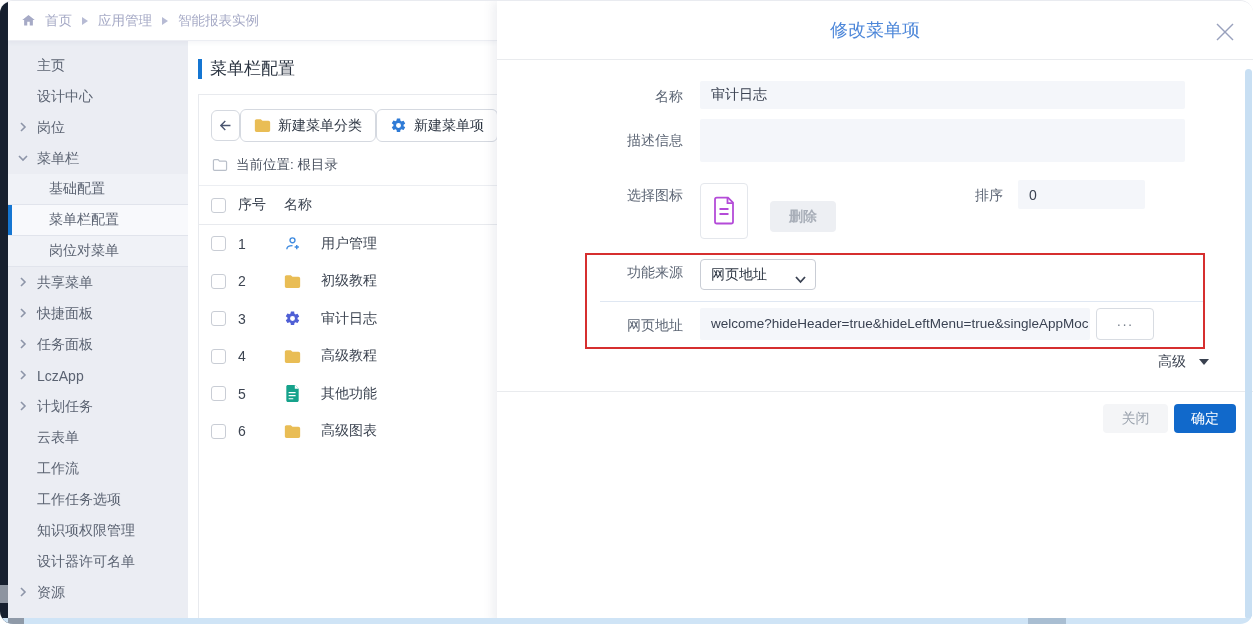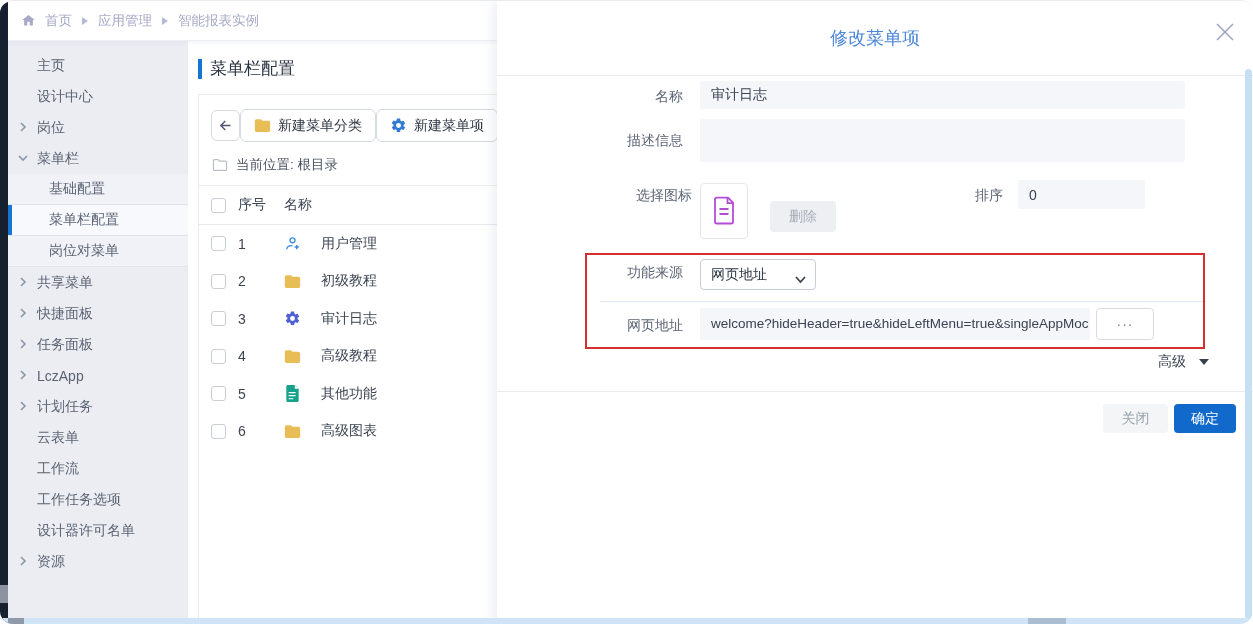--- a/index.html
+++ b/index.html
@@ -42,34 +42,34 @@
   .loc-row { display:flex; align-items:center; gap:8px; padding:4px 12px 11px 13px; font-size:13.5px; color:#4a5260; border-bottom:1px solid #eceef2; }
   .thead { display:flex; align-items:center; padding:10px 12px; font-size:14px; color:#3d4552; border-bottom:1px solid #e8eaee; }
   .cbx { width:15px; height:15px; border:1px solid #c9cdd5; border-radius:3px; background:#fff; flex:0 0 auto; cursor:pointer; }
   .col-no { width:46px; margin-left:12px; }
   .trow { display:flex; align-items:center; padding:0 12px; height:37.5px; font-size:14px; color:#3d4552; }
   .name-cell { display:flex; align-items:center; gap:20px; }
   .row-ico { width:17px; height:17px; flex:0 0 auto; }
 
   
   .modal { position:absolute; left:497px; top:0; width:756px; height:624px; background:#fff; box-shadow:-4px 0 10px rgba(80,90,120,.10); z-index:5; }
-  .modal-header { position:absolute; left:0; top:0; right:0; height:75px; border-bottom:1px solid #e9ebee; display:flex; align-items:center; justify-content:center; }
+  .modal-header { position:absolute; left:0; top:0; right:0; height:59px; border-bottom:1px solid #e9ebee; display:flex; align-items:center; justify-content:center; }
   .modal-title { font-size:18px; color:#4d87d9; }
   .close-x { position:absolute; right:16px; top:19px; width:24px; height:24px; cursor:pointer; }
   .close-x svg { width:24px; height:24px; stroke:#99a1bd; stroke-width:1.4; }
   .flabel { position:absolute; width:186px; text-align:right; font-size:14px; color:#5d6675; }
   .finput { position:absolute; background:#f4f6fa; border:none; border-radius:2px; font-size:14px; color:#3a4252; font-family:inherit; padding:0 11px; outline:none; }
   .lbl-name { left:0; top:87px; }
   .inp-name { left:203px; top:80px; width:485px; height:28px; }
   .lbl-desc { left:0; top:131px; }
   .inp-desc { left:203px; top:118px; width:485px; height:43px; resize:none; padding-top:6px; }
-  .lbl-icon { left:9px; top:186px; }
+  .lbl-icon { left:0; top:186px; }
   .icon-box { position:absolute; left:203px; top:182px; width:48px; height:56px; background:#fff; border:1px solid #e4e7ec; border-radius:4px; display:flex; align-items:center; justify-content:center; cursor:pointer; }
   .icon-box svg { width:26px; height:30px; stroke:#b44bd8; stroke-width:1.8; fill:none; }
-  .btn-del { position:absolute; left:273px; top:200px; width:66px; height:31px; background:#edeff3; border:none; border-radius:4px; font-size:14px; color:#a8aeb8; cursor:pointer; font-family:inherit; }
+  .btn-del { position:absolute; left:273px; top:200px; width:66px; height:31px; background:#edeff3; border:none; border-radius:4px; font-size:14px; color:#a8aeb8; cursor:pointer; font-family:inherit;font-weight:bold; }
   .lbl-sort { left:451px; width:55px; top:186px; }
   .inp-sort { left:521px; top:179px; width:127px; height:29px; }
   .red-box { position:absolute; left:88px; top:252px; width:620px; height:96px; border:2px solid #d62f2f; pointer-events:none; z-index:6; }
   .lbl-src { left:0; top:263px; }
   .sel-src { position:absolute; left:203px; top:258px; width:116px; height:31px; background:#fff; border:1px solid #c9cdd5; border-radius:4px; display:flex; align-items:center; font-size:14px; color:#2c3542; padding:0 10px; cursor:pointer; }
   .sel-src .sel-chev { position:absolute; right:9px; top:11px; }
   .sel-src .sel-chev svg { width:11px; height:8px; stroke:#3a4252; stroke-width:1.8; fill:none; }
   .mini-div { position:absolute; left:103px; top:300px; width:603px; height:1px; background:#dfe7f2; }
   .lbl-url { left:0; top:316px; }
   .inp-url { left:203px; top:307px; width:390px; height:32px; white-space:nowrap; overflow:hidden; line-height:32px; font-size:13.5px; }
@@ -167,20 +167,23 @@
     <div class="side-item">
         <span>云表单</span>
       </div>
     <div class="side-item">
         <span>工作流</span>
       </div>
     <div class="side-item">
         <span>工作任务选项</span>
       </div>
     <div class="side-item">
+        <span>知识项权限管理</span>
+      </div>
+    <div class="side-item">
         <span>设计器许可名单</span>
       </div>
     <div class="side-item">
         <span class="chev"><svg viewBox="0 0 12 12">
             <polyline points="4,2 8,6 4,10"></polyline>
           </svg></span>
         <span>资源</span>
       </div>
   </div>
 

